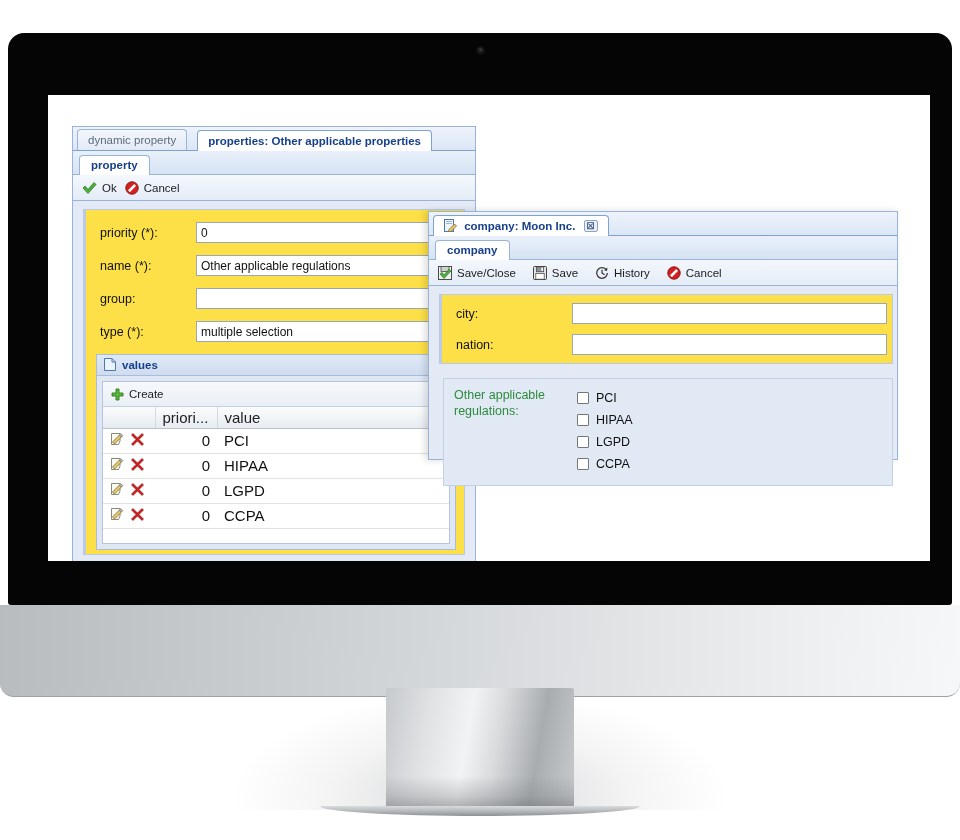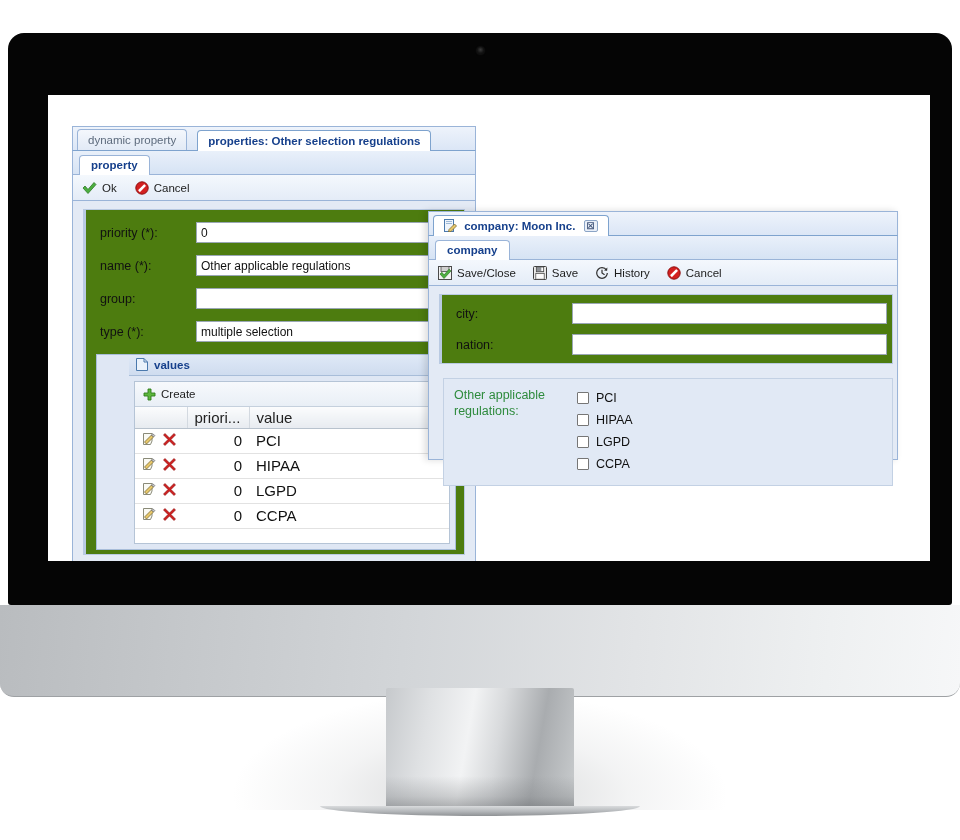--- a/index.html
+++ b/index.html
@@ -116,53 +116,53 @@
     border: 1px solid #9ab4d8; border-bottom: none;
     border-radius: 4px 4px 0 0;
     position: relative; top: 1px;
     cursor: default;
     margin-top: 16px;
   }
   .toolbar {
     background: linear-gradient(180deg,#f4f8fd 0%, #e4ecf7 100%);
     border: 1px solid #9ab4d8; border-top: none;
     height: 26px;
-    display: flex; align-items: center; gap: 18px;
+    display: flex; align-items: center; gap: 8px;
     padding: 0 9px;
   }
   .tbtn { display:flex; align-items:center; gap:5px; font-size:11.5px; color:#1c1c1c; cursor:default; white-space:nowrap; }
   .tbtn svg { display:block; }
 
   .panel-body {
     border: 1px solid #9ab4d8; border-top: none;
     background: #e3eaf5;
     padding: 8px 10px 10px 10px;
   }
   .inner-box {
-    background: #4d7c0f;
+    background: #fde047;
     border: 1px solid #b9cae2;
     border-left: 3px solid #b9cae2;
   }
 
   
   .frow { display:flex; align-items:center; height: 33px; }
   .flabel { width: 108px; font-size: 12.5px; color:#111; padding-left: 12px; }
   .finput {
     flex: 1;
     height: 21px;
     background: #ffffff;
     border: 1px solid #9aa7b5;
     font-size: 12px; color:#111;
     line-height: 19px;
     padding: 0 4px;
     font-family: "Liberation Sans", sans-serif;
   }
 
   
-  .grid-panel { background:#dfe7f4; border:1px solid #a8bdd9; margin-top: 2px; padding-left: 32px; }
+  .grid-panel { background:#dfe7f4; border:1px solid #a8bdd9; margin-top: 2px; }
   .grid-head {
     height: 21px; display:flex; align-items:center; gap:6px;
     padding: 0 7px;
     background: linear-gradient(180deg,#dfe9f7 0%, #cfdcef 100%);
     border-bottom: 1px solid #a8bdd9;
     font-size: 11.5px; font-weight:bold; color:#16408c;
   }
   .grid-inner { margin: 5px; background:#fff; border:1px solid #b5c4d6; }
   .grid-toolbar {
     height: 25px; display:flex; align-items:center; padding: 0 8px;
@@ -205,21 +205,21 @@
 
     <div class="screen">
 
       <div class="win" style="left:24px; top:31px; width:404px;">
 
         <div class="tabstrip">
           <div class="tab">
             <span>dynamic property</span>
           </div>
           <div class="tab active">
-            <span>properties: Other selection regulations</span>
+            <span>properties: Other applicable properties</span>
           </div>
         </div>
 
         <div class="subtabstrip">
           <div class="subtab">
             <span>property</span>
           </div>
         </div>
 
         <div class="toolbar">

